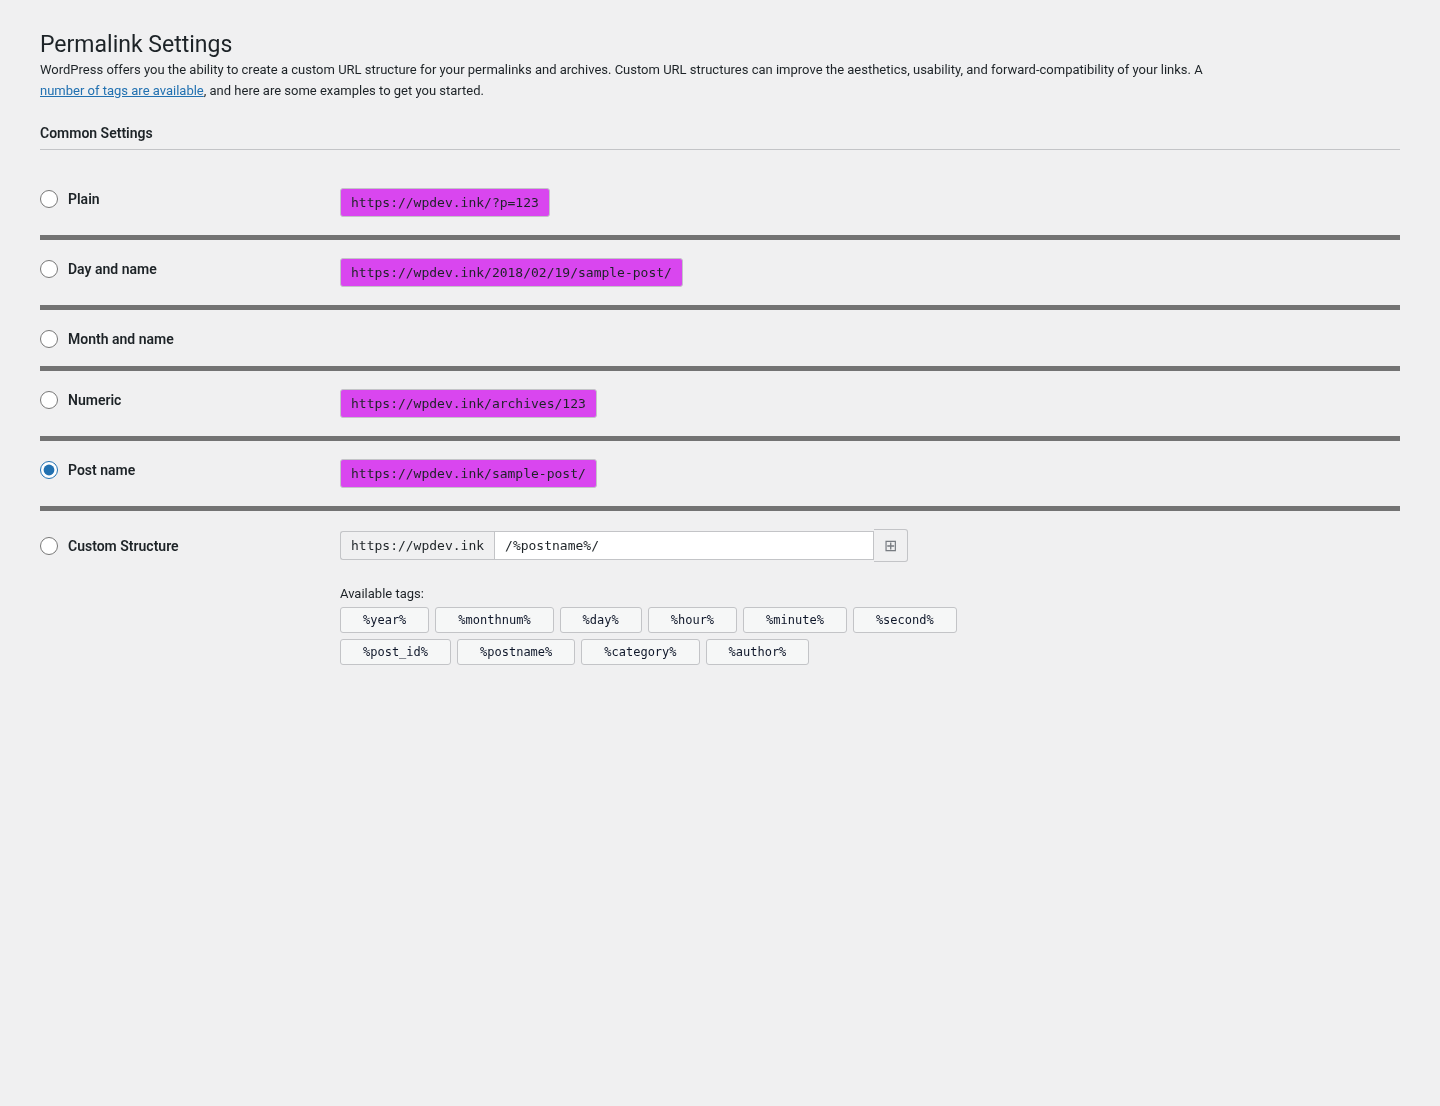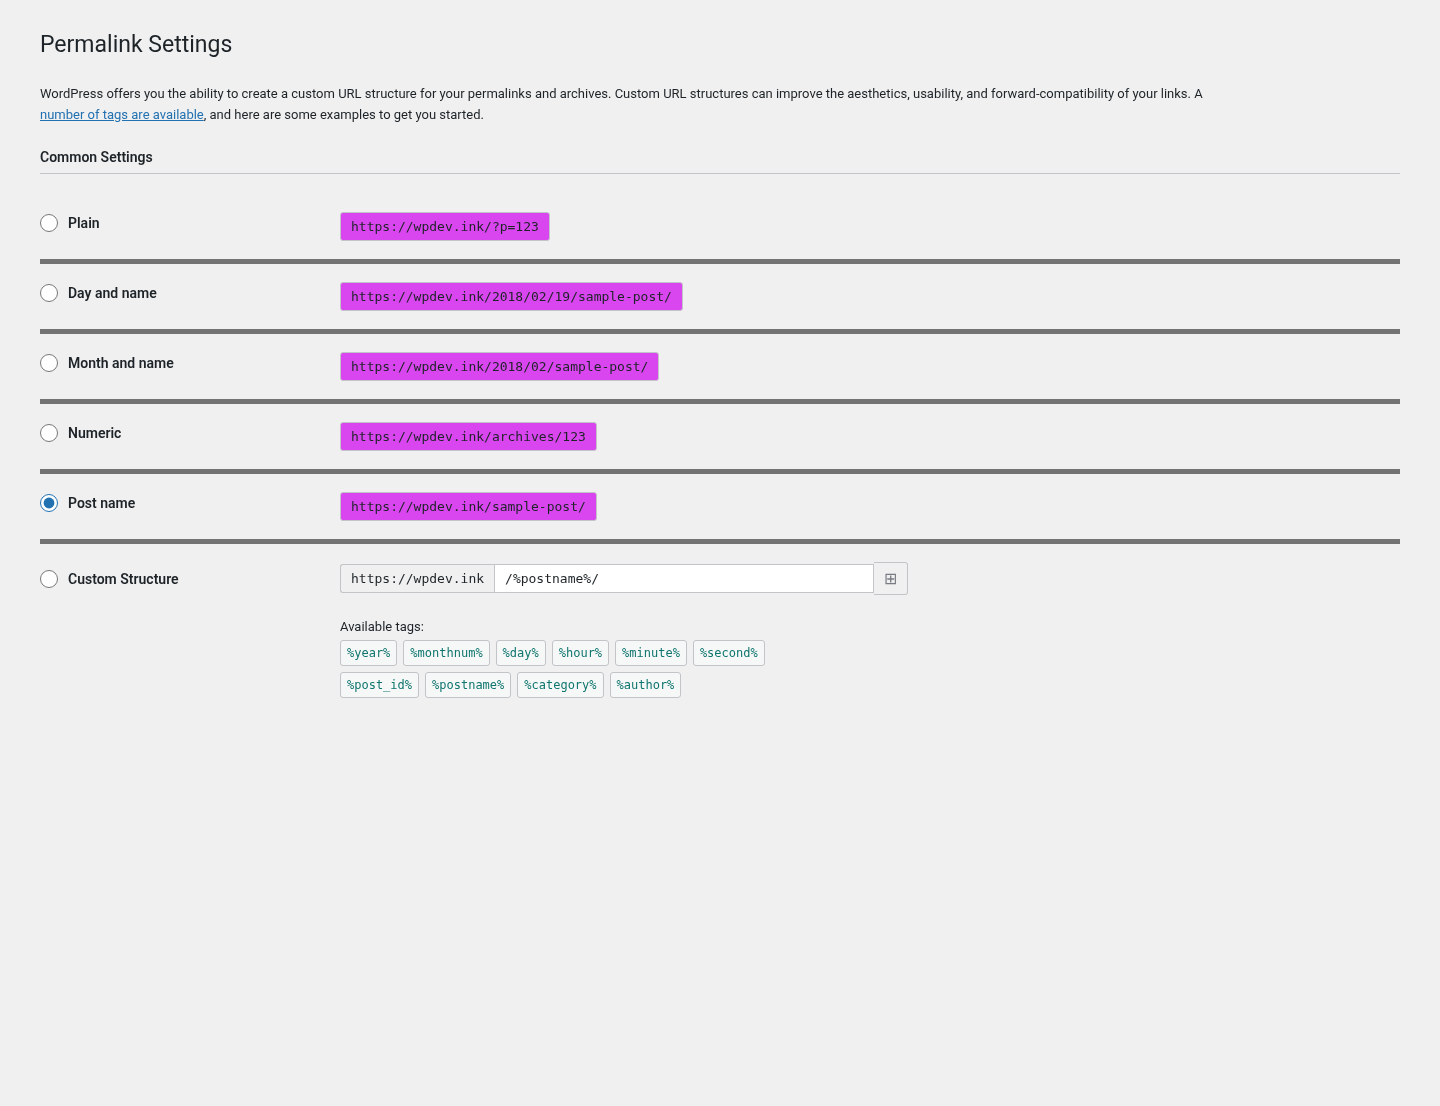--- a/index.html
+++ b/index.html
@@ -15,21 +15,21 @@
       color: #1d2327;
       padding: 30px 40px;
       min-height: 1106px;
       width: 1440px;
     }
 
     .page-title {
       font-size: 23px;
       font-weight: 400;
       color: #1d2327;
-      margin-bottom: 24px;
+      margin-bottom: 0;
       line-height: 1.3;
     }
 
     .description {
       font-size: 13px;
       color: #1d2327;
       line-height: 1.6;
       max-width: 1200px;
       margin-bottom: 24px;
     }
@@ -149,24 +149,24 @@
     .tags-row {
       display: flex;
       flex-wrap: wrap;
       gap: 6px;
       margin-bottom: 6px;
     }
 
     .tag-button {
       border: 1px solid #c3c4c7;
       background-color: #f6f7f7;
-      padding: 5px 6px;
+      padding: 5px 22px;
       font-family: Consolas, Monaco, monospace;
       font-size: 12px;
-      color: #0f766e;
+      color: #0f172a;
       cursor: pointer;
       border-radius: 3px;
       transition: background-color 0.1s;
     }
 
     .grid-icon {
       display: inline-flex;
       align-items: center;
       justify-content: center;
       font-size: 16px;
@@ -200,21 +200,20 @@
       <span class="radio-label-text">Day and name</span>
     </label>
     <span class="url-display">https://wpdev.ink/2018/02/19/sample-post/</span>
   </div>
 
   <div class="settings-row">
     <label class="radio-label">
       <input type="radio" name="permalink" style="">
       <span class="radio-label-text">Month and name</span>
     </label>
-    <span class="url-display">https://wpdev.ink/2018/02/sample-post/</span>
   </div>
 
   <div class="settings-row">
     <label class="radio-label">
       <input type="radio" name="permalink" style="">
       <span class="radio-label-text">Numeric</span>
     </label>
     <span class="url-display">https://wpdev.ink/archives/123</span>
   </div>
 

